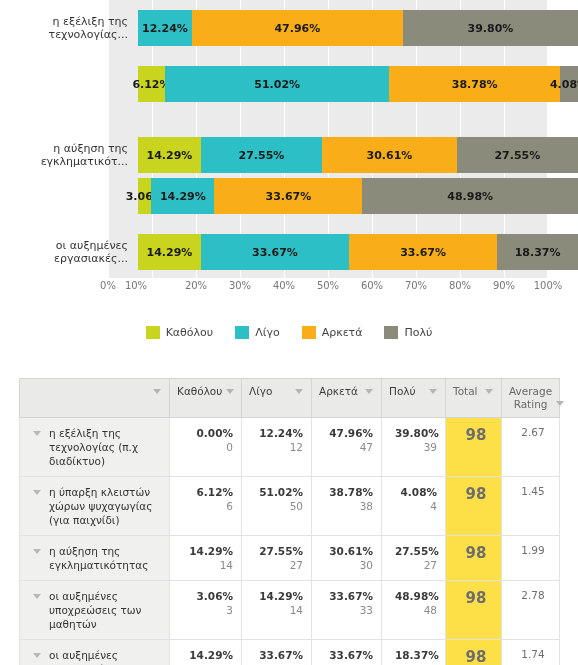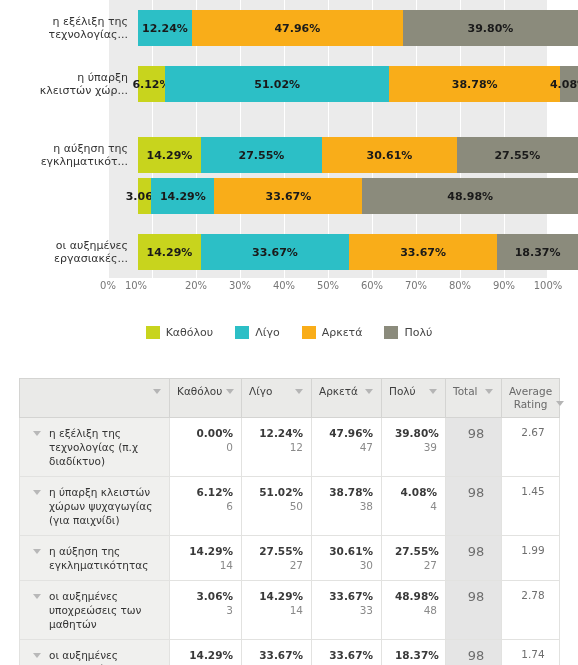--- a/index.html
+++ b/index.html
@@ -232,24 +232,25 @@
   }
   .cnt {
     font-size: 10.5px;
     color: #8a8a8a;
     display: block;
     line-height: 14px;
   }
   td.plain {
     text-align: center;
     vertical-align: middle;
-    font-size: 13px;
+    font-size: 15px;
     color: #6e6e6e;
     border-bottom: 1px solid #dcdcda;
-    background: #e5e5e5;
+    background: #fde047;
+    font-weight: bold;
   }
   td.avg {
     text-align: center;
     vertical-align: middle;
     font-size: 10.5px;
     color: #6e6e6e;
     border-bottom: 1px solid #dcdcda;
     background: #ffffff;
   }
 </style>
@@ -280,21 +281,20 @@
           </div>
           <div class="seg" style="background: rgb(249, 173, 25); width: 211.024px;">
             <span class="seg-label">47.96%</span>
           </div>
           <div class="seg" style="background: rgb(139, 139, 124); width: 175.12px;">
             <span class="seg-label">39.80%</span>
           </div>
         </div>
       </div>
       <div class="chart-row" style="top: 56px;">
-        <div class="cat-label">η ύπαρξη κλειστών χώρ...</div>
         <div class="bar-track">
           <div class="seg" style="background: rgb(200, 212, 29); width: 26.928px;">
             <span class="seg-label">6.12%</span>
           </div>
           <div class="seg" style="background: rgb(44, 191, 198); width: 224.488px;">
             <span class="seg-label">51.02%</span>
           </div>
           <div class="seg" style="background: rgb(249, 173, 25); width: 170.632px;">
             <span class="seg-label">38.78%</span>
           </div>

